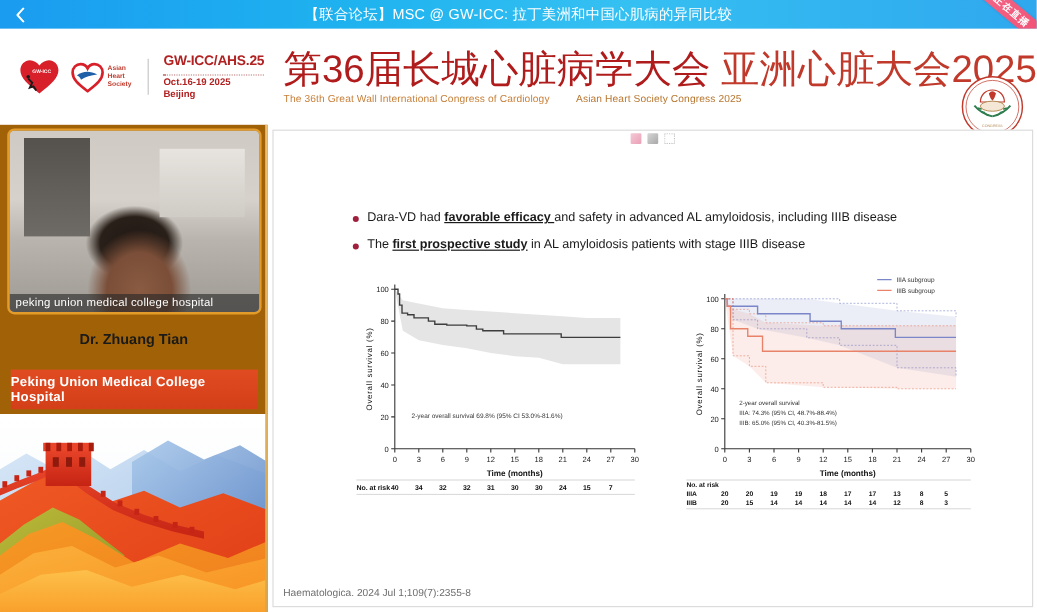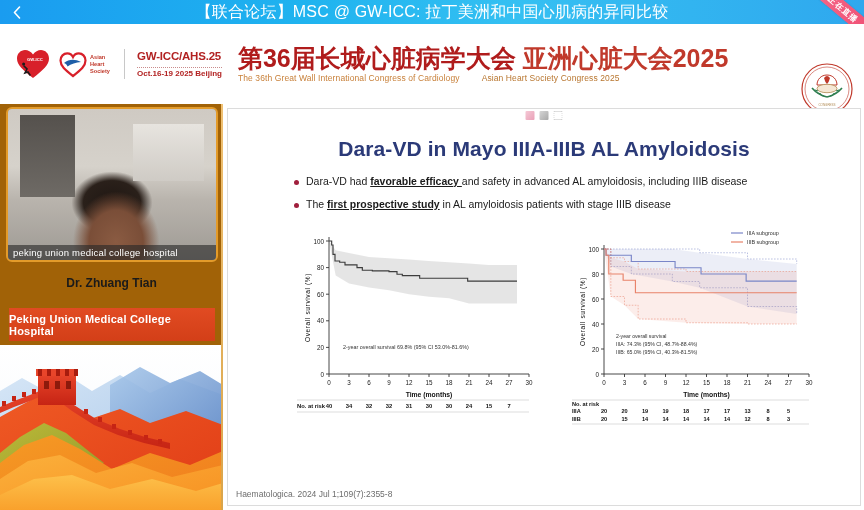--- a/index.html
+++ b/index.html
@@ -16,21 +16,21 @@
     position:absolute; left:0; top:0; width:864px; height:24px;
     background: linear-gradient(90deg,#1a9cf0 0%, #1fb3ef 35%, #35c0f2 60%, #2fa8ee 100%);
     display:flex; align-items:center; overflow:hidden;
   }
   .back-btn {
     width:34px; height:24px; display:flex; align-items:center; justify-content:center;
     color:#fff; font-size:13px; line-height:1; cursor:pointer;
   }
   .topbar-title {
     position:absolute; left:0; right:0; text-align:center;
-    color:#ffffff; font-size:16px; letter-spacing:0.2px;
+    color:#ffffff; font-size:12px; letter-spacing:0.2px;
     font-family:"Liberation Sans","DejaVu Sans", sans-serif;
     white-space:nowrap;
   }
   .live-ribbon {
     position:absolute; right:-22px; top:2px;
     width:86px; height:15px;
     background: linear-gradient(90deg,#f56a8a,#ef4d72);
     transform: rotate(40deg);
     color:#fff; font-size:8px; text-align:center; line-height:15px;
     letter-spacing:1px; font-weight:bold;
@@ -46,21 +46,21 @@
   .gw-heart { width:36px; height:34px; position:relative; }
   .ahs-logo { width:54px; height:32px; position:relative; display:flex; align-items:center; gap:2px;}
   .ahs-text { font-size:5.6px; color:#c0392b; font-weight:bold; line-height:7px; }
   .divider-v { width:1px; height:30px; background:#c8c8c8; margin:0 5px; }
   .gwicc-block { line-height:1.25; }
   .gwicc-line1 { font-size:11.5px; font-weight:bold; color:#b22222; letter-spacing:-0.2px;}
   .gwicc-dots { height:3px; border-bottom:1px dotted #c98b8b; margin:1px 0 1px 0;}
   .gwicc-line2 { font-size:8px; font-weight:bold; color:#b22222; }
 
   .title-block { margin-left:16px; }
-  .cn-title { font-size:25px; font-weight:bold; white-space:nowrap;
+  .cn-title { font-size:32px; font-weight:normal; white-space:nowrap;
     font-family:"Liberation Sans","DejaVu Sans", sans-serif; line-height:1.05;}
   .cn-title .p1 { color:#b01c1c; }
   .cn-title .p2 { color:#c0392b; }
   .en-title { display:flex; gap:22px; margin-top:2px; }
   .en-title span { font-size:8.5px; color:#c8803a; letter-spacing:0.1px; white-space:nowrap;}
   .en-title .en2 { color:#b8762f;text-align:center; }
 
   .seal {
     position:absolute; right:10px; top:38px; width:54px; height:54px;
   }
@@ -319,21 +319,20 @@
   <div class="gold-edge"></div>
 
   <div class="slide-wrap">
 
     <div class="slide-toolbar">
       <span class="tb-ico a"></span>
       <span class="tb-ico b"></span>
       <span class="tb-ico c"></span>
     </div>
 
-    <div class="slide-title">Dara-VD in Mayo IIIA-IIIB AL Amyloidosis</div>
 
     <div class="bullets">
       <div class="bullet">
         <span class="bullet-dot"></span>
         <span class="bullet-text"><span>Dara-VD had </span><b>favorable efficacy </b><span>and safety in advanced AL amyloidosis, including IIIB disease</span></span>
       </div>
       <div class="bullet">
         <span class="bullet-dot"></span>
         <span class="bullet-text"><span>The </span><b>first prospective study</b><span> in AL amyloidosis patients with stage IIIB disease</span></span>
       </div>

